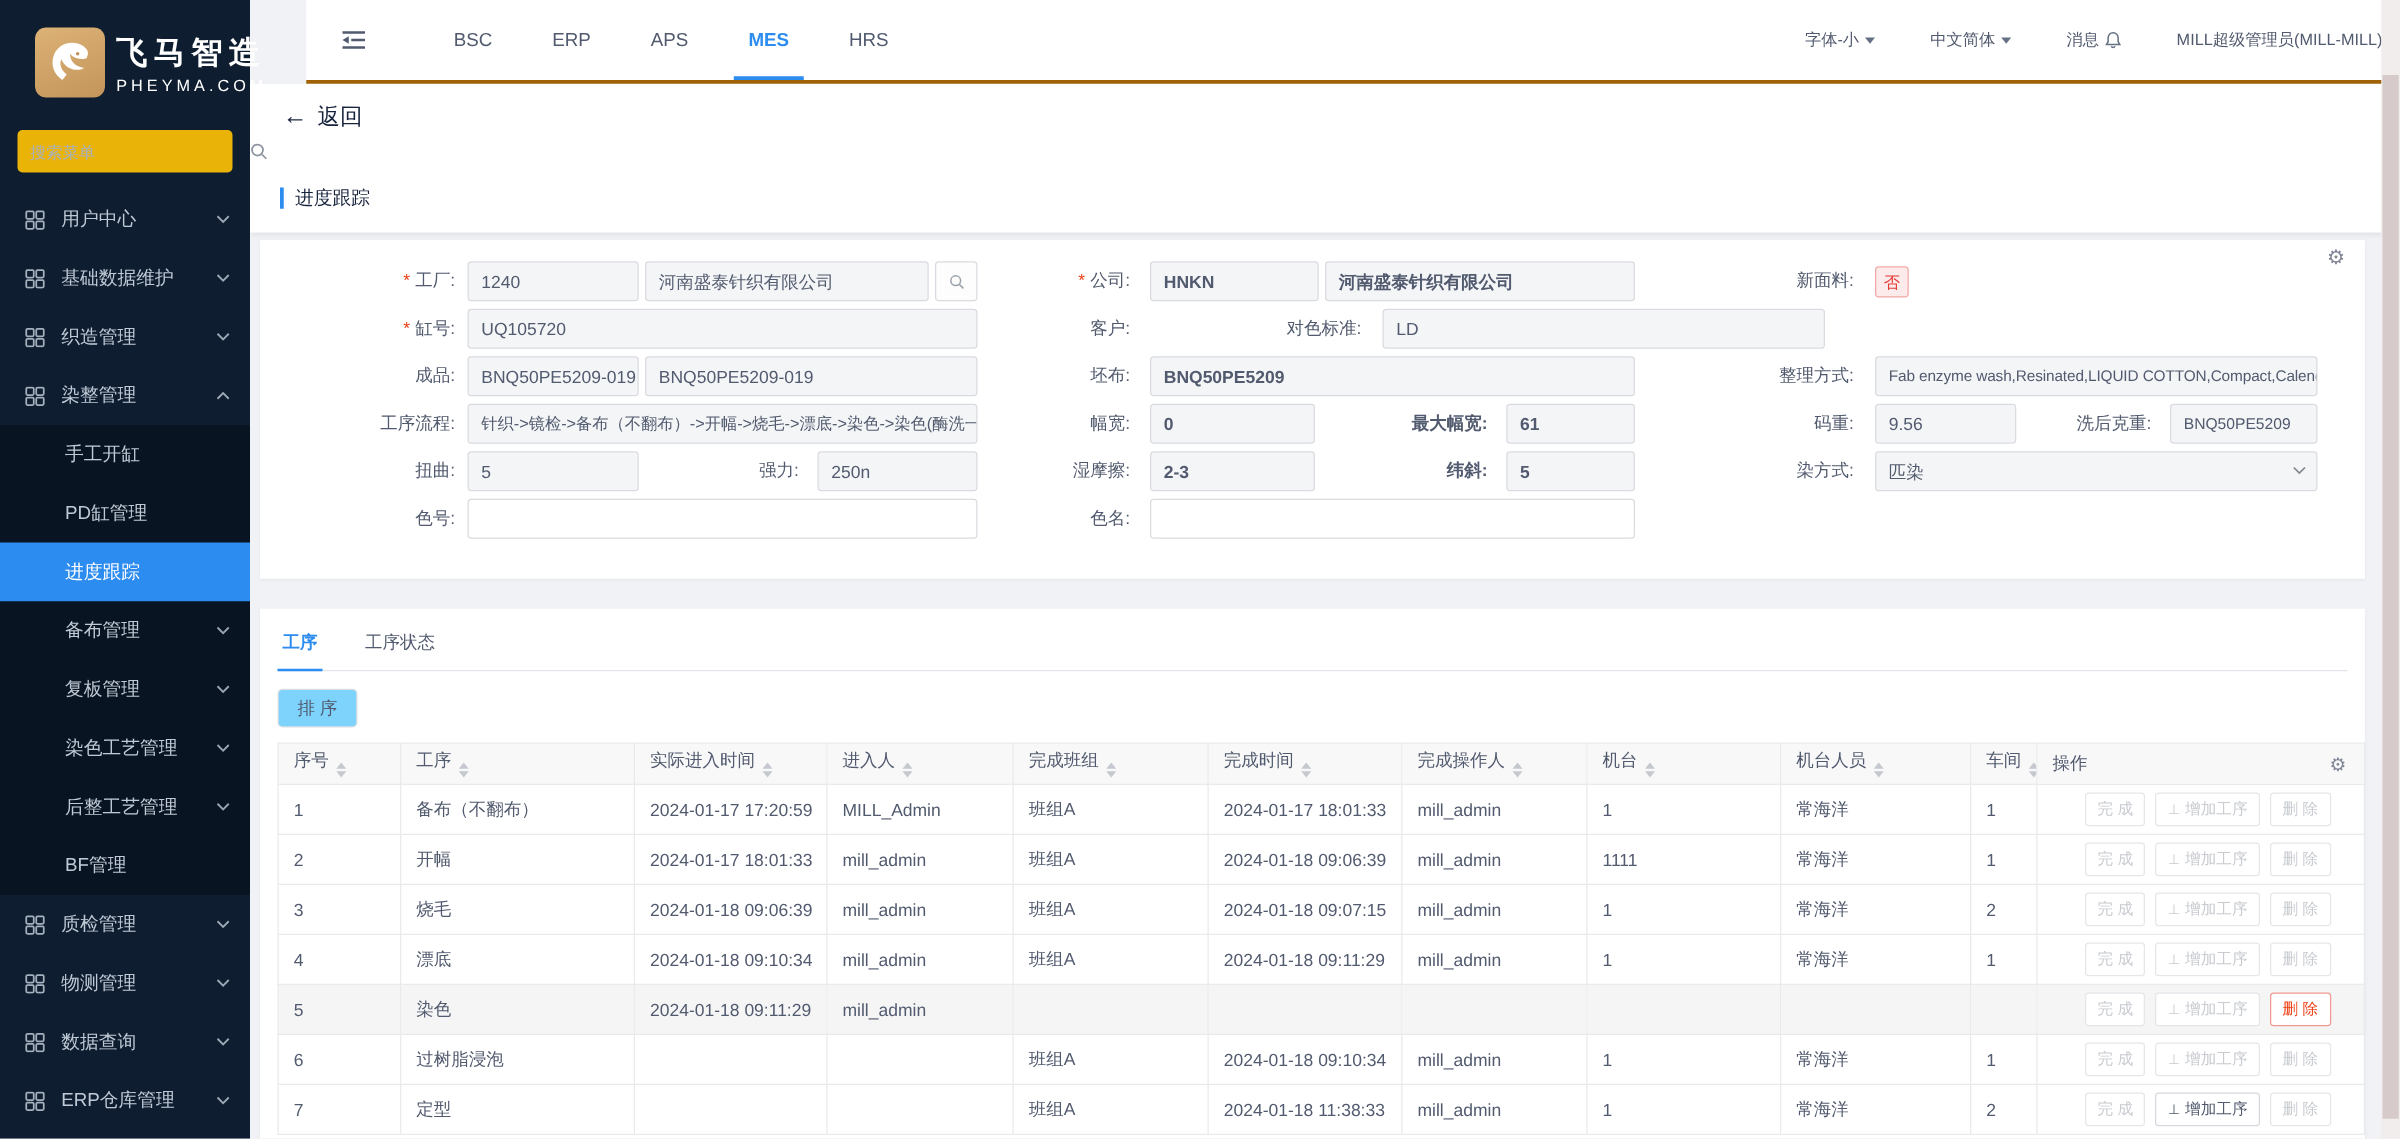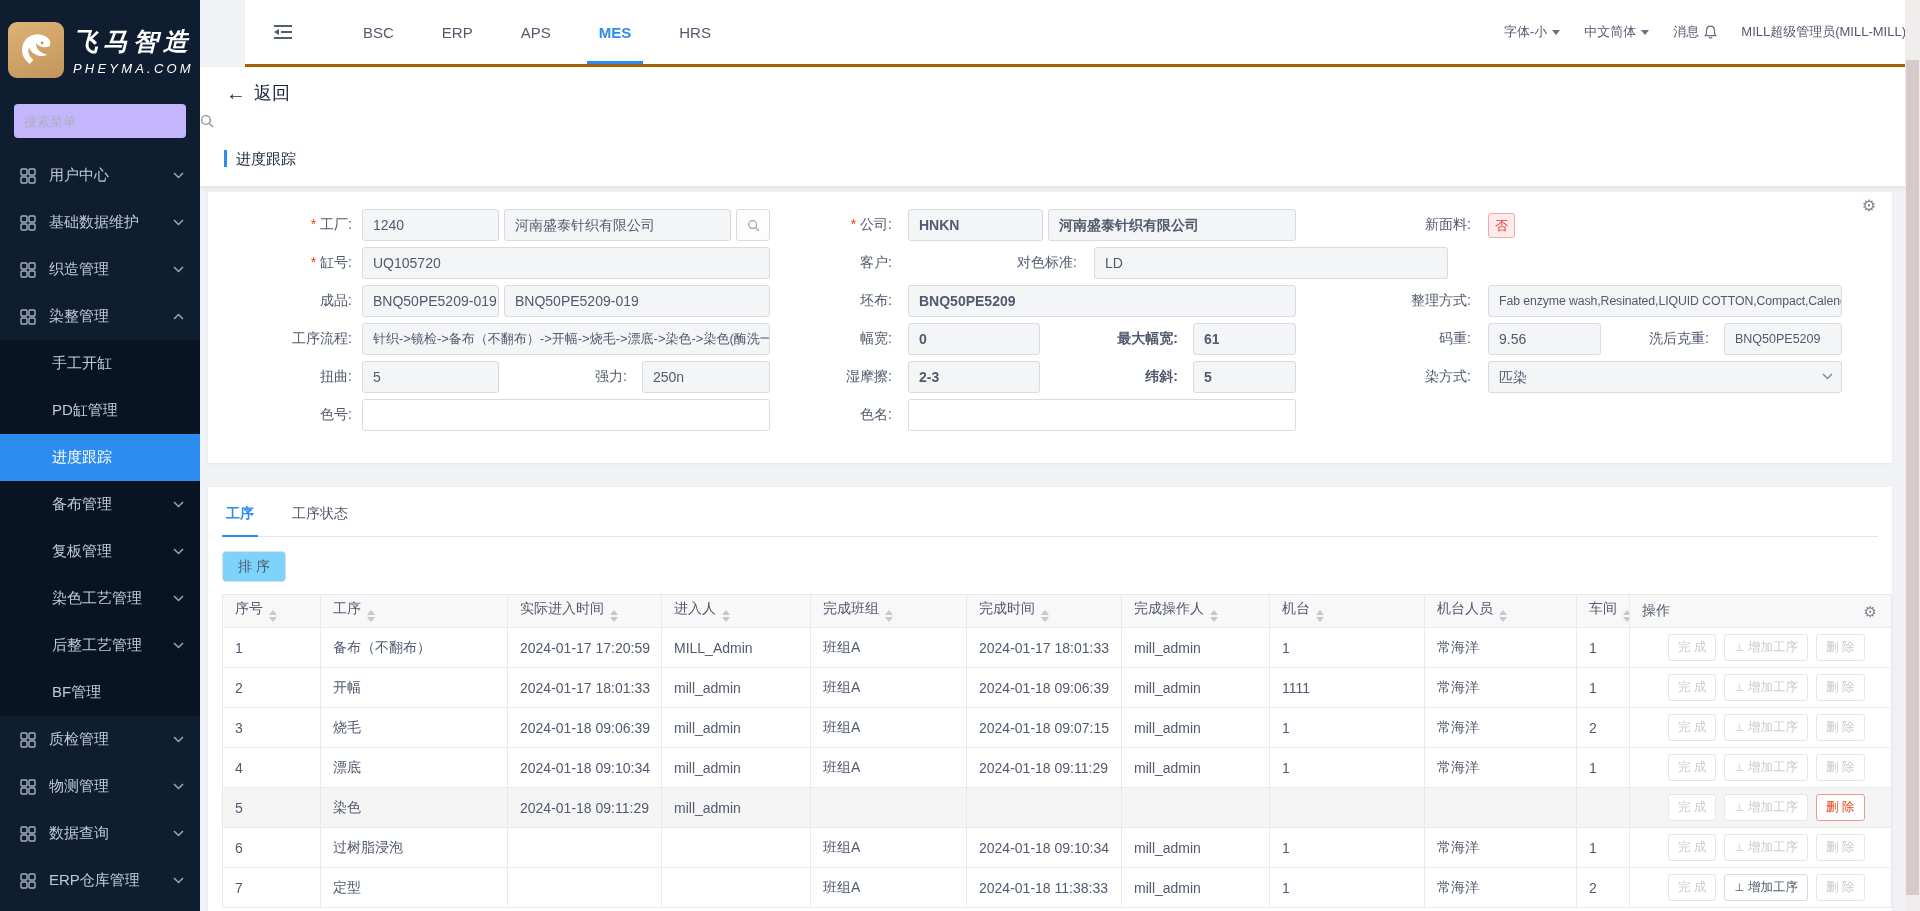--- a/index.html
+++ b/index.html
@@ -1,55 +1,55 @@
 <!DOCTYPE html>
 <html><head>
 <meta charset="utf-8">
 <style>
   * { margin:0; padding:0; box-sizing:border-box; }
   html,body { width:1920px; height:911px; overflow:hidden; }
   body { font-family:"Liberation Sans","DejaVu Sans",sans-serif; background:#f0f2f5; position:relative; color:#515a6e; }
 
   
   .sidebar { position:absolute; left:0; top:0; width:200px; height:911px; background:#0e1d30; z-index:5; }
-  .logo-area { height:100px; display:flex; align-items:center; padding-left:8px; gap:9px;font-style:italic; }
+  .logo-area { height:100px; display:flex; align-items:center; padding-left:28px; gap:9px; }
   .logo-icon { width:56px; height:56px; border-radius:9px; background:linear-gradient(160deg,#ddb276,#c3955b); flex:0 0 auto; display:flex; align-items:center; justify-content:center; }
   .logo-text .cn { font-size:25px; color:#fff; font-weight:bold; letter-spacing:5px; white-space:nowrap; }
   .logo-text .en { font-size:13px; color:#fff; letter-spacing:3.2px; margin-top:3px; white-space:nowrap; }
-  .search-box { margin:4px 14px 14px 14px; height:34px; background:#c4b5fd; border-radius:4px; display:flex; align-items:center; padding:0 10px; }
+  .search-box { margin:4px 14px 14px 14px; height:34px; background:#eab308; border-radius:4px; display:flex; align-items:center; padding:0 10px; }
   .search-box input { border:none; outline:none; flex:1; font-size:13px; color:#515a6e; font-family:inherit; background:transparent; }
   .search-box input::placeholder { color:#aab2bd; }
   .menu-item { height:47px; display:flex; align-items:center; padding:0 16px 0 20px; color:#c0cad6; font-size:15px; cursor:pointer; }
   .menu-item .grid-ic { margin-right:13px; display:inline-flex; opacity:.85; }
   .menu-item .chev { margin-left:auto; display:inline-flex; opacity:.8; }
   .submenu { background:#091422; }
   .submenu .menu-item { padding-left:52px; }
   .submenu .menu-item.active { background:#2d8cf0; color:#fff; }
 
   
   .topbar { position:absolute; left:200px; top:0; width:1720px; height:67px; background:#fff; border-bottom:3px solid #a16207; display:flex; align-items:center; z-index:4;margin-left:45px; }
   .collapse-btn { margin-left:28px; display:inline-flex; cursor:pointer; }
   .topnav { display:flex; margin-left:46px; gap:0; height:100%; }
   .topnav .nav-item { padding:0 24px; line-height:65px; font-size:15px; color:#515a6e; cursor:pointer; position:relative; }
   .topnav .nav-item.active { color:#2d8cf0; font-weight:bold; }
   .topnav .nav-item.active::after { content:""; position:absolute; left:12px; right:12px; bottom:0; height:3px; background:#2d8cf0; }
-  .topbar-right { margin-left:auto; margin-right:46px; display:flex; align-items:flex-end; gap:24px; font-size:13px; color:#515a6e; }
+  .topbar-right { margin-left:auto; margin-right:46px; display:flex; align-items:flex-end; gap:44px; font-size:13px; color:#515a6e; }
   .tb-item { display:flex; align-items:center; gap:5px; cursor:pointer; white-space:nowrap; }
   .caret-down { width:0; height:0; border-left:4px solid transparent; border-right:4px solid transparent; border-top:5px solid #657084; display:inline-block; }
 
   
   .head-block { position:absolute; left:200px; top:67px; width:1720px; height:119px; background:#fff; box-shadow:0 2px 5px rgba(0,0,0,.07); z-index:3; }
   .back-link { position:absolute; left:26px; top:14px; font-size:18px; color:#17233d; cursor:pointer; display:flex; align-items:center; gap:8px; }
   .back-arrow { font-size:20px; }
   .page-title { position:absolute; left:24px; top:83px; font-size:15px; color:#17233d; border-left:3px solid #2d8cf0; padding-left:9px; line-height:17px; }
 
   
   .form-card { position:absolute; left:208px; top:192px; width:1684px; height:271px; background:#fff; box-shadow:0 1px 3px rgba(0,0,0,.05); padding-top:14px; }
   .card-gear { position:absolute; right:16px; top:4px; font-size:16px; color:#808695; cursor:pointer; font-family:"DejaVu Sans",sans-serif; }
-  .f-row { display:flex; align-items:center; height:38px; }
+  .f-row { display:flex; align-items:center; height:38px;padding-left:12px; }
   .f-label { text-align:right; padding-right:10px; font-size:14px; color:#515a6e; white-space:nowrap; }
   .la { width:154px; } .fa { width:408px; }
   .lb { width:132px; } .fb { width:388px; margin-left:6px;font-weight:bold; }
   .lc { width:185px; } .fc { width:354px; margin-left:7px; }
   .req::before { content:"*"; color:#ed4014; margin-right:4px; font-size:14px; }
   .fgroup { display:flex; gap:5px; align-items:center; }
   .field { height:32px; line-height:30px; background:#f4f5f7; border:1px solid #d9dbe0; border-radius:3px; padding:0 10px; font-size:14px; color:#515a6e; white-space:nowrap; overflow:hidden; }
   .field.editable { background:#fff; }
   .field.grow { flex:1; min-width:0; }
   .inner-label { flex:1; text-align:right; padding-right:10px; font-size:14px; color:#515a6e; white-space:nowrap; }

